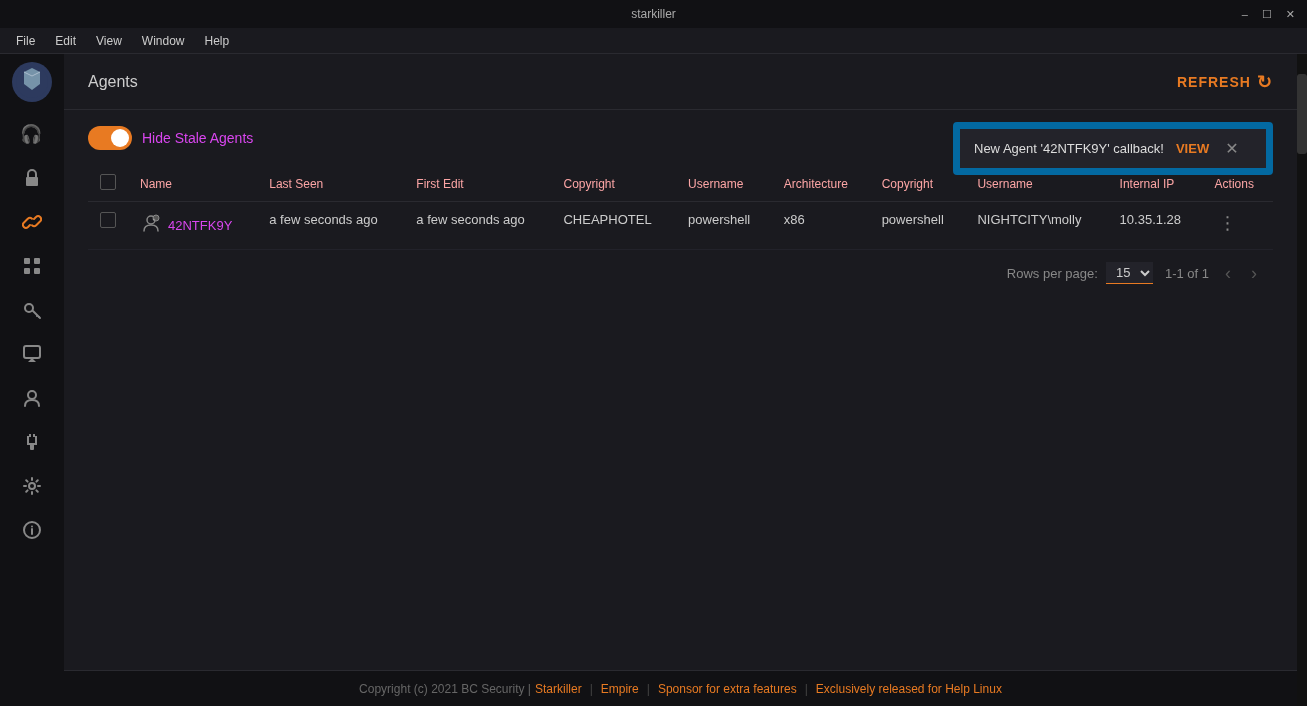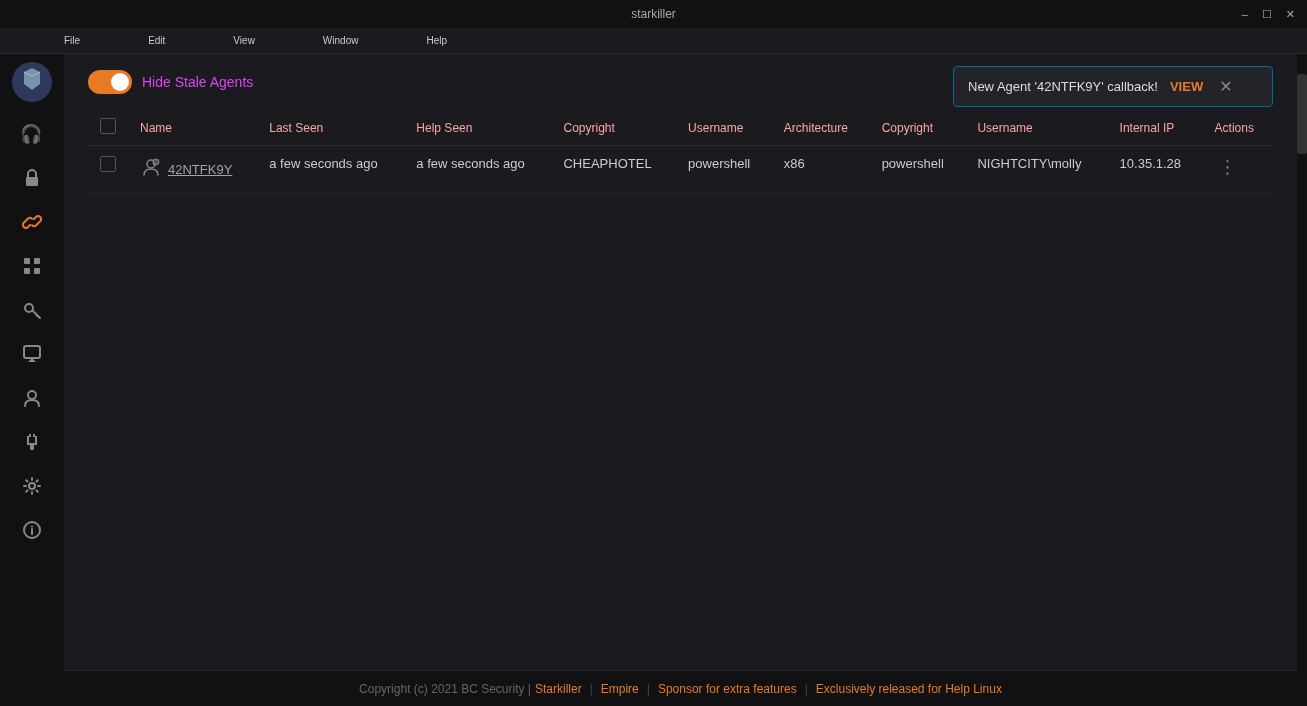--- a/index.html
+++ b/index.html
@@ -49,24 +49,23 @@
       height: 26px;
       display: flex;
       align-items: center;
       padding: 0 8px;
       gap: 4px;
       flex-shrink: 0;
       border-bottom: 1px solid #2a2a30;
     }
     .menu-item {
       color: #ccc;
-      font-size: 10px;
+      font-size: 12px;
       padding: 2px 8px;
       cursor: pointer;
-      margin-left: 48px;
     }
 
     
     .app-body {
       display: flex;
       flex: 1;
       overflow: hidden;
     }
 
     
@@ -143,21 +142,21 @@
       overflow-y: auto;
       position: relative;
     }
 
     
     .toast {
       position: absolute;
       top: 12px;
       right: 24px;
       background: #23232a;
-      border: 1px solid #0369a1;
+      border: 7px solid #0369a1;
       border-radius: 4px;
       display: flex;
       align-items: center;
       gap: 12px;
       padding: 10px 14px;
       z-index: 100;
       min-width: 320px;
     }
     .toast-message {
       color: #ddd;
@@ -230,22 +229,21 @@
     .checkbox-col { width: 40px; }
     .checkbox {
       width: 16px;
       height: 16px;
       border: 1px solid #555;
       border-radius: 2px;
       display: inline-block;
       cursor: pointer;
     }
     .agent-link {
-      color: #a3a3a3;
-      text-decoration: underline;
+      color: #d946ef;
       cursor: pointer;
     }
     .agent-icon {
       display: inline-flex;
       align-items: center;
       gap: 6px;
     }
     .actions-btn {
       font-size: 18px;
       cursor: pointer;
@@ -414,20 +412,27 @@
       <svg width="20" height="20" viewBox="0 0 20 20" fill="none">
         <circle cx="10" cy="10" r="8" stroke="#888" stroke-width="2"></circle>
         <line x1="10" y1="9" x2="10" y2="14" stroke="#888" stroke-width="2" stroke-linecap="round"></line>
         <circle cx="10" cy="6.5" r="1" fill="#888"></circle>
       </svg>
     </div>
   </div>
 
   <div style="flex:1; display:flex; flex-direction:column; overflow:hidden;">
 
+    <div class="page-header">
+      <span class="page-header-title">Agents</span>
+      <div class="refresh-btn">
+        <span>REFRESH</span>
+        <span class="refresh-icon">↻</span>
+      </div>
+    </div>
 
     <div class="main-content">
 
       <div class="toast">
         <span class="toast-message">New Agent '42NTFK9Y' callback!</span>
         <span class="toast-view-btn">VIEW</span>
         <span class="toast-close">✕</span>
       </div>
 
       <div class="toggle-row">
@@ -436,21 +441,21 @@
       </div>
 
       <table class="agents-table">
         <thead>
           <tr>
             <th class="checkbox-col">
               <span class="checkbox"></span>
             </th>
             <th>Name</th>
             <th>Last Seen</th>
-            <th>Help Seen</th>
+            <th>First Edit</th>
             <th>Copyright</th>
             <th>Username</th>
             <th>Architecture</th>
             <th>Copyright</th>
             <th>Username</th>
             <th>Internal IP</th>
             <th>Actions</th>
           </tr>
         </thead>
         <tbody id="agents-tbody">
@@ -479,20 +484,33 @@
       <td>powershell</td>
       <td>NIGHTCITY\molly</td>
       <td>10.35.1.28</td>
       <td>
         <span class="actions-btn">⋮</span>
       </td>
     </tr>
           </tbody>
       </table>
 
+      <div class="pagination-row">
+        <div class="rows-per-page">
+          <span>Rows per page:</span>
+          <select class="rows-select">
+            <option>15</option>
+            <option>25</option>
+            <option>50</option>
+          </select>
+        </div>
+        <span class="page-info">1-1 of 1</span>
+        <button class="page-btn">‹</button>
+        <button class="page-btn">›</button>
+      </div>
 
     </div>
 
     <div class="footer">
       <span>Copyright (c) 2021 BC Security |</span>
       <a class="footer-link">Starkiller</a>
       <span class="footer-separator">|</span>
       <a class="footer-link">Empire</a>
       <span class="footer-separator">|</span>
       <a class="footer-link">Sponsor for extra features</a>

